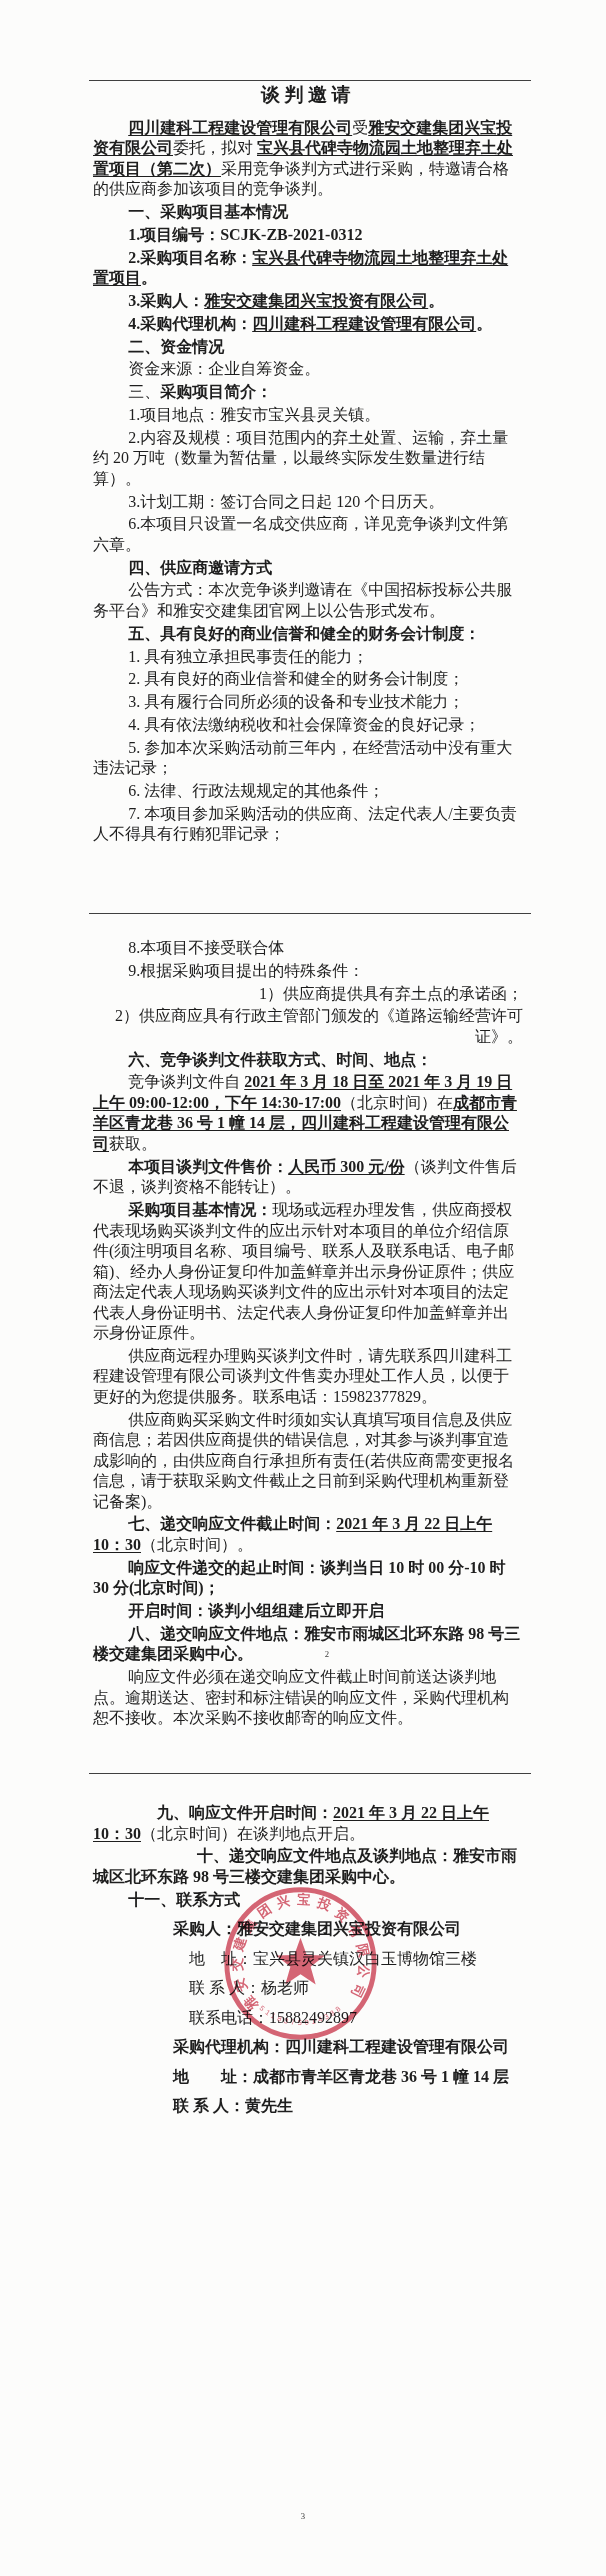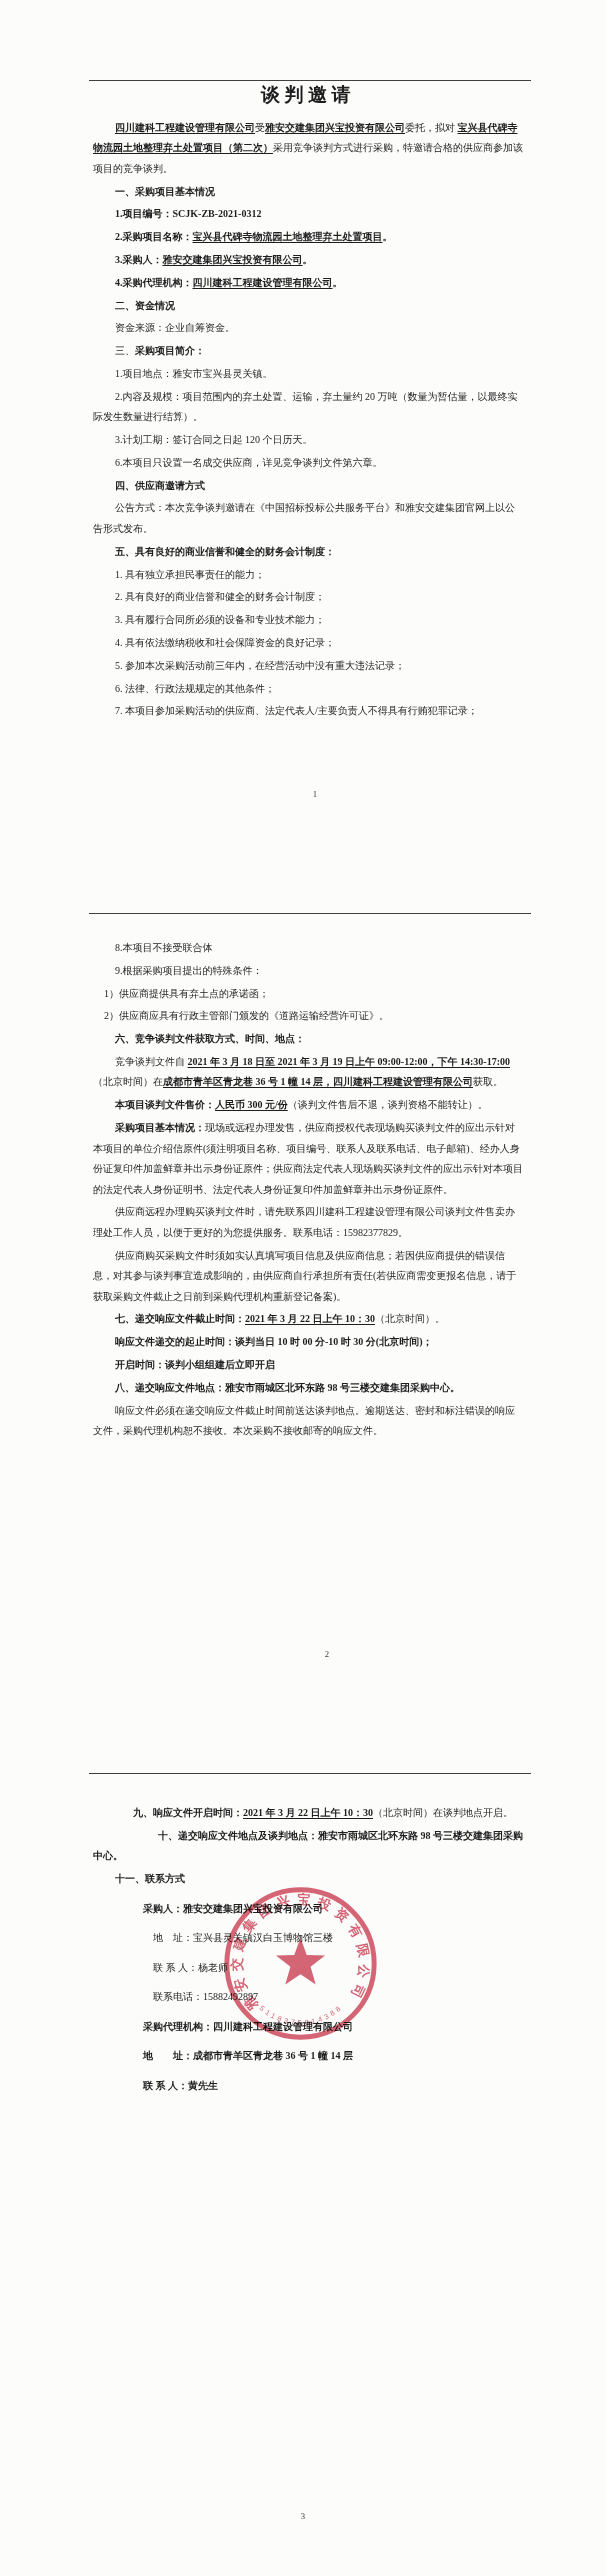--- a/index.html
+++ b/index.html
@@ -19,24 +19,24 @@
   #page3 .rule{top:56px;}
   .content{position:absolute;left:93px;width:430px;}
   #page1 .content{top:82px;}
   #page2 .content{top:80px;}
   #page3 .content{top:86px;}
   h1.doc-title{
     font-family:"Liberation Sans","DejaVu Sans",sans-serif;
     font-size:19px;font-weight:700;text-align:center;
     letter-spacing:4.5px;margin:0 0 9.8px;
   }
-  p{margin:0 0 2.3px;font-size:10px;line-height:20.5px;text-indent:2.2em;}
+  p{margin:0 0 2.3px;font-size:16px;line-height:20.5px;text-indent:2.2em;}
   .b{font-weight:700;}
   .u{text-decoration:underline;text-underline-offset:2.3px;text-decoration-thickness:0.8px;}
-  .i1{text-indent:1.1em;}
+  .i1{text-indent:1.1em;text-align:right;}
   .i4{text-indent:4em;}
   .i5{text-indent:5em;}
   .i6{text-indent:6em;}
   .i65{text-indent:6.5em;}
   .sp{margin-bottom:9px;}
   .pagenum{
     position:absolute;left:0;width:100%;text-align:center;
     font-size:8.7px;color:#3c3c3c;
   }
   #page1 .pagenum{top:789px;}

